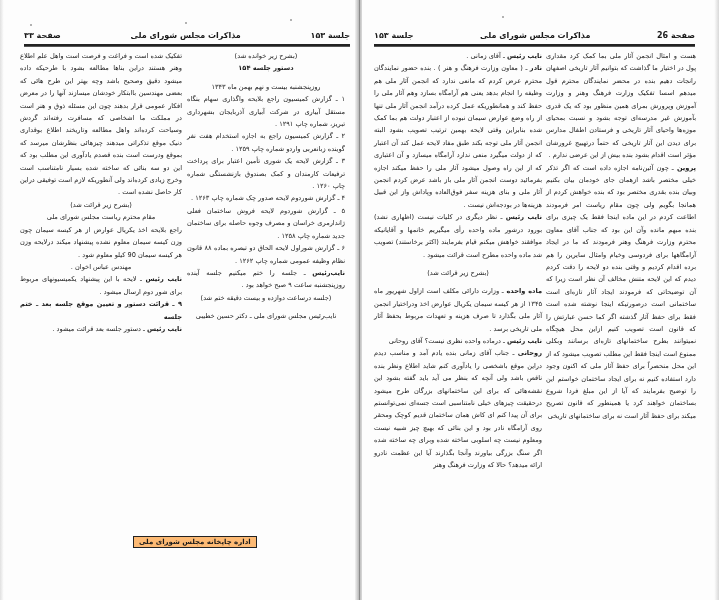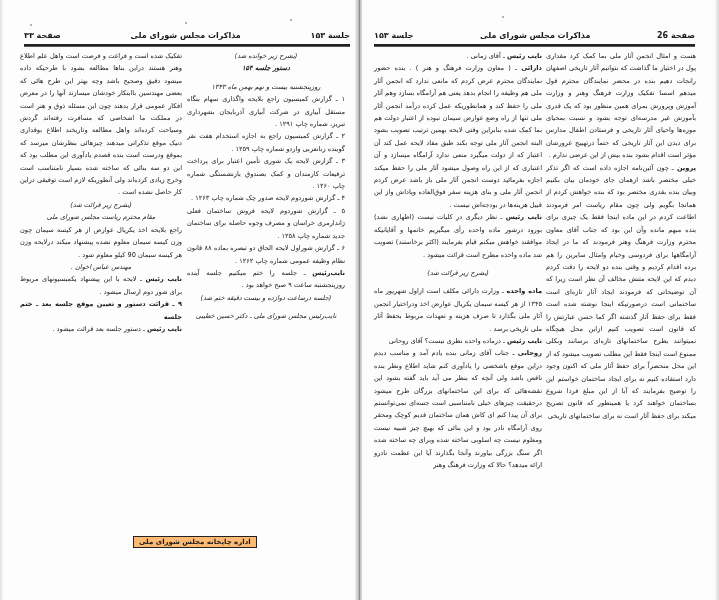--- a/index.html
+++ b/index.html
@@ -40,21 +40,21 @@
     border-bottom: 1px solid #555;
   }
   .page-left .header-rule { left: 24px; right: 8px; }
   .page-right .header-rule { left: 12px; right: 24px; }
   .col {
     position: absolute; top: 50px;
     direction: rtl; text-align: justify;
     font-size: 6.6px; line-height: 12.4px;
   }
   .col p { margin: 0; }
-  .col .center { text-align: center; font-style: italic; }
+  .col .center { text-align: center; }
   .col .speaker { font-weight: bold; }
   .col .gap { height: 6px; }
   .page-left .col-a { right: 8px; width: 160px; }
   .page-left .col-b { left: 24px; width: 158px; right: auto; }
   .page-left .col-b { left: 187px; }
   .page-left .col-a { left: 12px; right: auto; width: 162px; margin-left: 8px; }
   .page-right .col-a { left: 12px; width: 168px; }
   .page-right .col-b { left: 184px; width: 150px; }
   .col-item { margin: 2px 0 0 0; }
   .stamp {
@@ -137,21 +137,21 @@
       <span>ـ چون آئین‌نامه اجازه داده است که اگر تذکر خیلی مختصر باشد ازهمان جای خودمان بیان بکنیم وبیان بنده بقدری مختصر بود که بنده خواهش کردم از همانجا بگویم ولی چون مقام ریاست امر فرمودند اطاعت کردم در این ماده اینجا فقط یک چیزی برای بنده مبهم مانده وآن این بود که جناب آقای معاون محترم وزارت فرهنگ وهنر فرمودند که ما در ایجاد آرامگاهها برای فردوسی وخیام وامثال سایرین را هم برده اقدام کردیم و وقتی بنده دو لایحه را دقت کردم دیدم که این لایحه متنش مخالف آن نظر است زیرا که آن توضیحاتی که فرمودند ایجاد آثار تازه‌ای است ساختمانی است درصورتیکه اینجا نوشته شده است فقط برای حفظ آثار گذشته اگر کما حسن عبارتش را که قانون است تصویب کنیم ازاین محل هیچگاه نمیتوانند بطرح ساختمانهای تازه‌ای برسانند وبکلی ممنوع است اینجا فقط این مطلب تصویب میشود که از این محل منحصراً برای حفظ آثار ملی که اکنون وجود دارد استفاده کنیم نه برای ایجاد ساختمان خواستم این را توضیح بفرمایند که آیا از این مبلغ فردا شروع بساختمان خواهند کرد یا همینطور که قانون تصریح میکند برای حفظ آثار است نه برای ساختمانهای تاریخی</span>
     </p>
   </div>
 
   <div class="col col-a">
     <p>
       <span class="speaker">نایب رئیس</span>
       <span>ـ آقای زمانی .</span>
     </p>
     <p>
-      <span class="speaker">دارائی</span>
+      <span class="speaker">نادر</span>
       <span>ـ ( معاون وزارت فرهنگ و هنر ) . بنده حضور نمایندگان محترم عرض کردم که مانعی ندارد که انجمن آثار ملی هم وظیفه ‌را انجام بدهد یعنی هم آرامگاه بسازد وهم آثار ملی را حفظ کند و همانطوریکه عمل کرده درآمد انجمن آثار ملی تنها از راه وضع عوارض سیمان نبوده از اعتبار دولت هم بما کمک شده بنابراین وقتی لایحه بهمین ترتیب تصویب بشود البته انجمن آثار ملی توجه بکند طبق مفاد لایحه عمل کند آن اعتبار که از دولت میگیرد منعی ندارد آرامگاه میسازد و آن اعتباری که از این راه وصول میشود آثار ملی را حفظ میکند اجازه بفرمائید دوست انجمن آثار ملی باز باشد عرض کردم انجمن آثار ملی و بنای هزینه سفر فوق‌العاده وپاداش واز این قبیل هزینه‌ها در بودجه‌اش نیست .</span>
     </p>
     <p class="col-item">
       <span class="speaker">نایب رئیس</span>
       <span>ـ نظر دیگری در کلیات نیست (اظهاری نشد) بورود درشور ماده واحده رأی میگیریم خانمها و آقایانیکه موافقند خواهش میکنم قیام بفرمایند (اکثر برخاستند) تصویب شد ماده واحده مطرح است قرائت میشود .</span>
     </p>
     <div class="gap"></div>
     <p class="center">(بشرح زیر قرائت شد)</p>
     <div class="gap"></div>
     <p>

